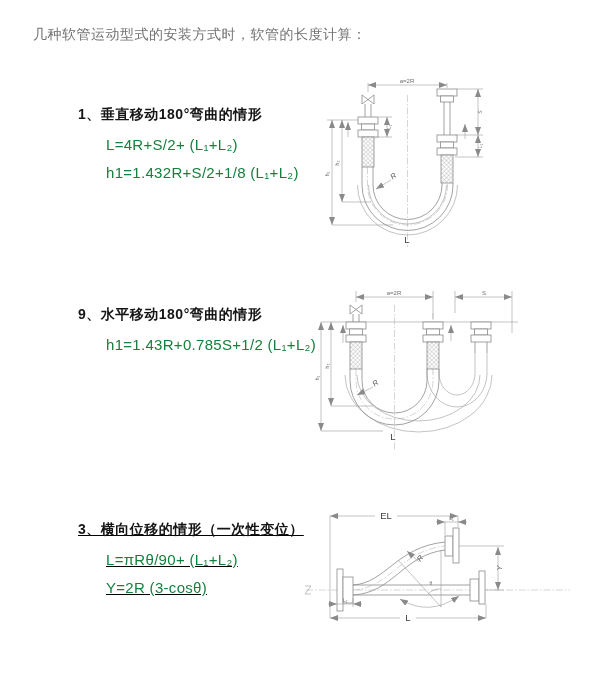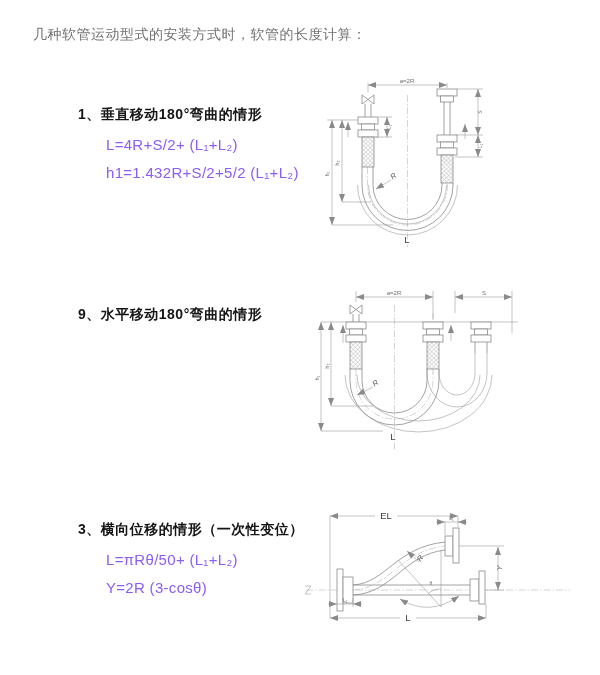--- a/index.html
+++ b/index.html
@@ -11,21 +11,21 @@
   .page-title{
     position:absolute;left:33px;top:26px;
     font-size:14px;font-weight:normal;color:#737373;letter-spacing:0.5px;
   }
   .section{position:absolute;left:44px;width:275px;margin-left:34px;}
   .sec-heading{
     font-size:14px;font-weight:bold;color:#151515;
     letter-spacing:0.5px;margin:0 0 13px 0;
   }
   .formula{
-    font-size:15px;color:#8b5cf6;letter-spacing:0.3px;
+    font-size:15px;color:#15803d;letter-spacing:0.3px;
     margin:0 0 12px 28px;line-height:16px;white-space:nowrap;
   }
   .diagram{position:absolute;}
   
   .dl{stroke:#8a8a8a;stroke-width:0.8;fill:none;}
   .thin{stroke:#9a9a9a;stroke-width:0.6;fill:none;}
   .dim{stroke:#9a9a9a;stroke-width:0.6;fill:none;}
   .cl{stroke:#ababab;stroke-width:0.5;fill:none;stroke-dasharray:7 2 1.5 2;}
   .blk{fill:#ffffff;stroke:#8a8a8a;stroke-width:0.8;}
   svg text{font-family:"Liberation Sans","DejaVu Sans",sans-serif;fill:#6e6e6e;}
@@ -36,30 +36,31 @@
   .wbg{fill:#ffffff;stroke:none;}
 </style>
 </head>
 <body>
 
 <div class="page-title">几种软管运动型式的安装方式时，软管的长度计算：</div>
 
 <div class="section" style="top:106px;">
   <div class="sec-heading">1、垂直移动180°弯曲的情形</div>
   <div class="formula">L=4R+S/2+ (L₁+L₂)</div>
-  <div class="formula">h1=1.432R+S/2+5/2 (L₁+L₂)</div>
+  <div class="formula">h1=1.432R+S/2+1/8 (L₁+L₂)</div>
 </div>
 
 <div class="section" style="top:306px;">
   <div class="sec-heading">9、水平移动180°弯曲的情形</div>
+  <div class="formula">h1=1.43R+0.785S+1/2 (L₁+L₂)</div>
 </div>
 
-<div class="section" style="top:521px;">
+<div class="section" style="top:521px;text-decoration:underline;">
   <div class="sec-heading">3、横向位移的情形（一次性变位）</div>
-  <div class="formula">L=πRθ/50+ (L₁+L₂)</div>
+  <div class="formula">L=πRθ/90+ (L₁+L₂)</div>
   <div class="formula">Y=2R (3-cosθ)</div>
 </div>
 
 <svg class="diagram" style="left:315px;top:75px;" width="210" height="185" viewBox="0 0 210 185">
   <defs>
     <marker id="a1" markerWidth="9" markerHeight="7" refX="8" refY="3" orient="auto-start-reverse" markerUnits="userSpaceOnUse">
       <path d="M0,0 L8,3 L0,6 Z" fill="#8a8a8a"></path>
     </marker>
     <pattern id="hp1" width="3" height="3" patternUnits="userSpaceOnUse" patternTransform="rotate(45)">
       <rect width="3" height="3" fill="#ffffff"></rect>

